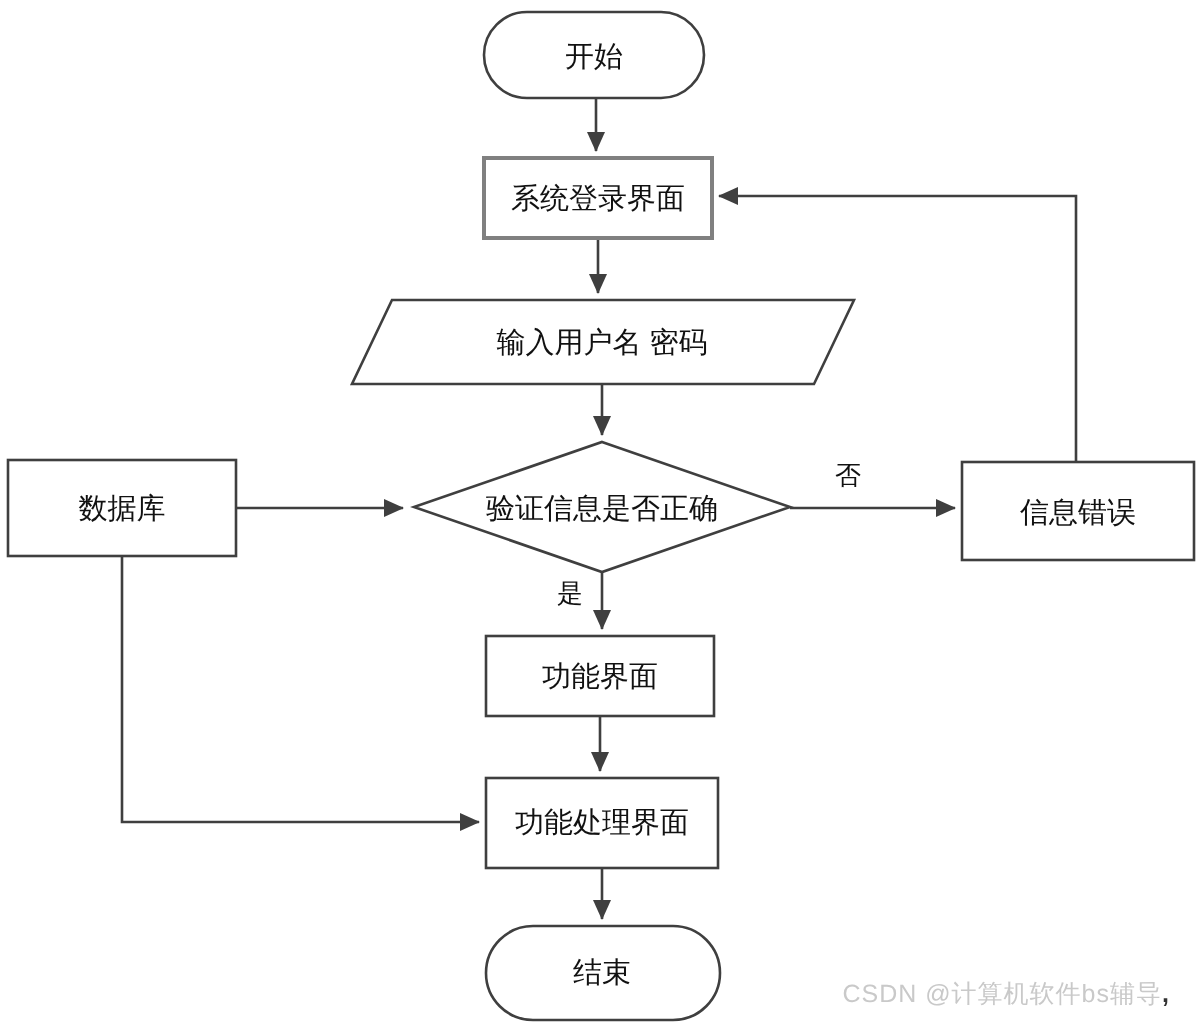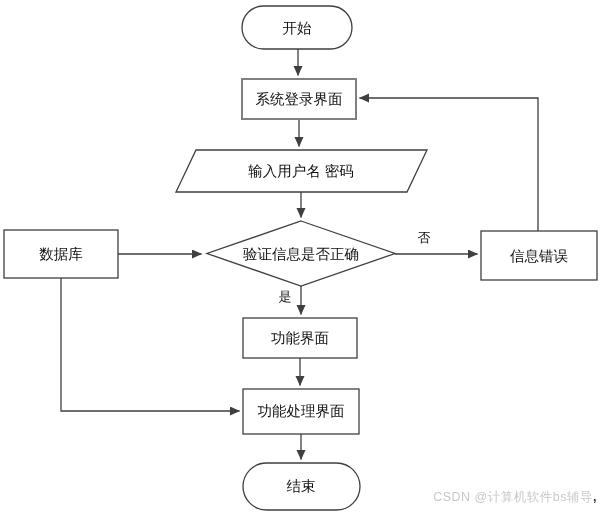--- a/index.html
+++ b/index.html
@@ -40,21 +40,21 @@
   .edge-label {
     fill: var(--text, #111111);
     font-size: 13px;
     font-family: "Liberation Sans", "DejaVu Sans", sans-serif;
     text-anchor: middle;
   }
   .arrowhead { fill: var(--stroke, #3f3f3f); }
   .watermark {
     position: absolute;
     top: 489px;
-    right: 4px;
+    right: 16px;
     font-size: 12.5px;
     color: var(--wm-color, #c9c9c9);
     white-space: nowrap;
     letter-spacing: 0.5px;
   }
   .watermark .wm-suffix {
     color: var(--wm-suffix-color, #333333);
     font-weight: bold;
   }
 </style>

